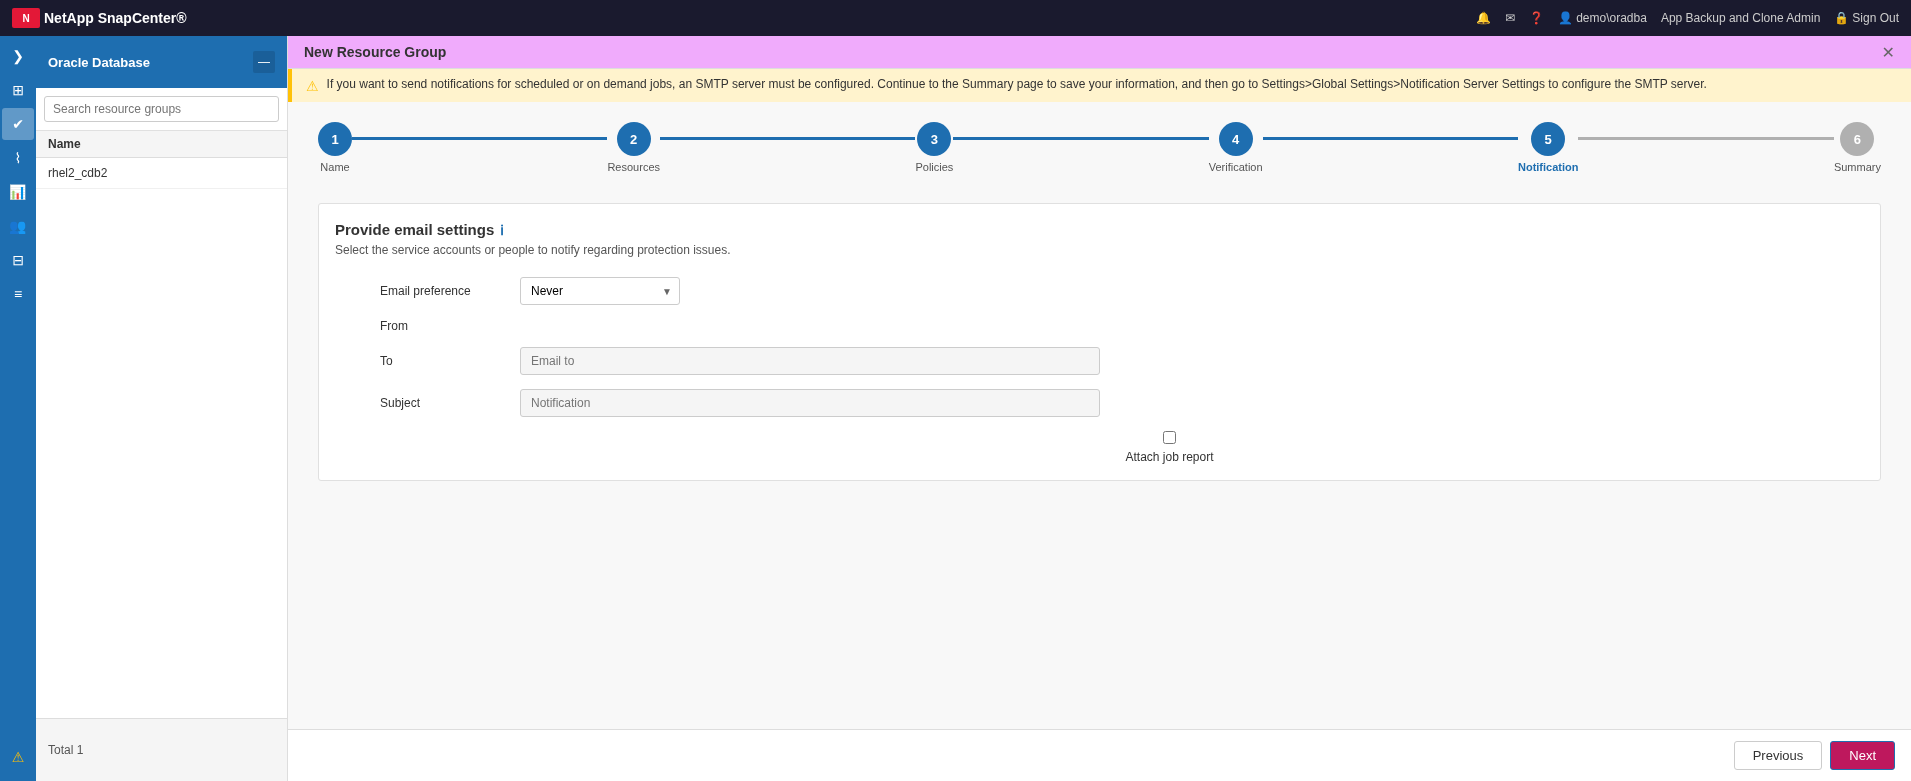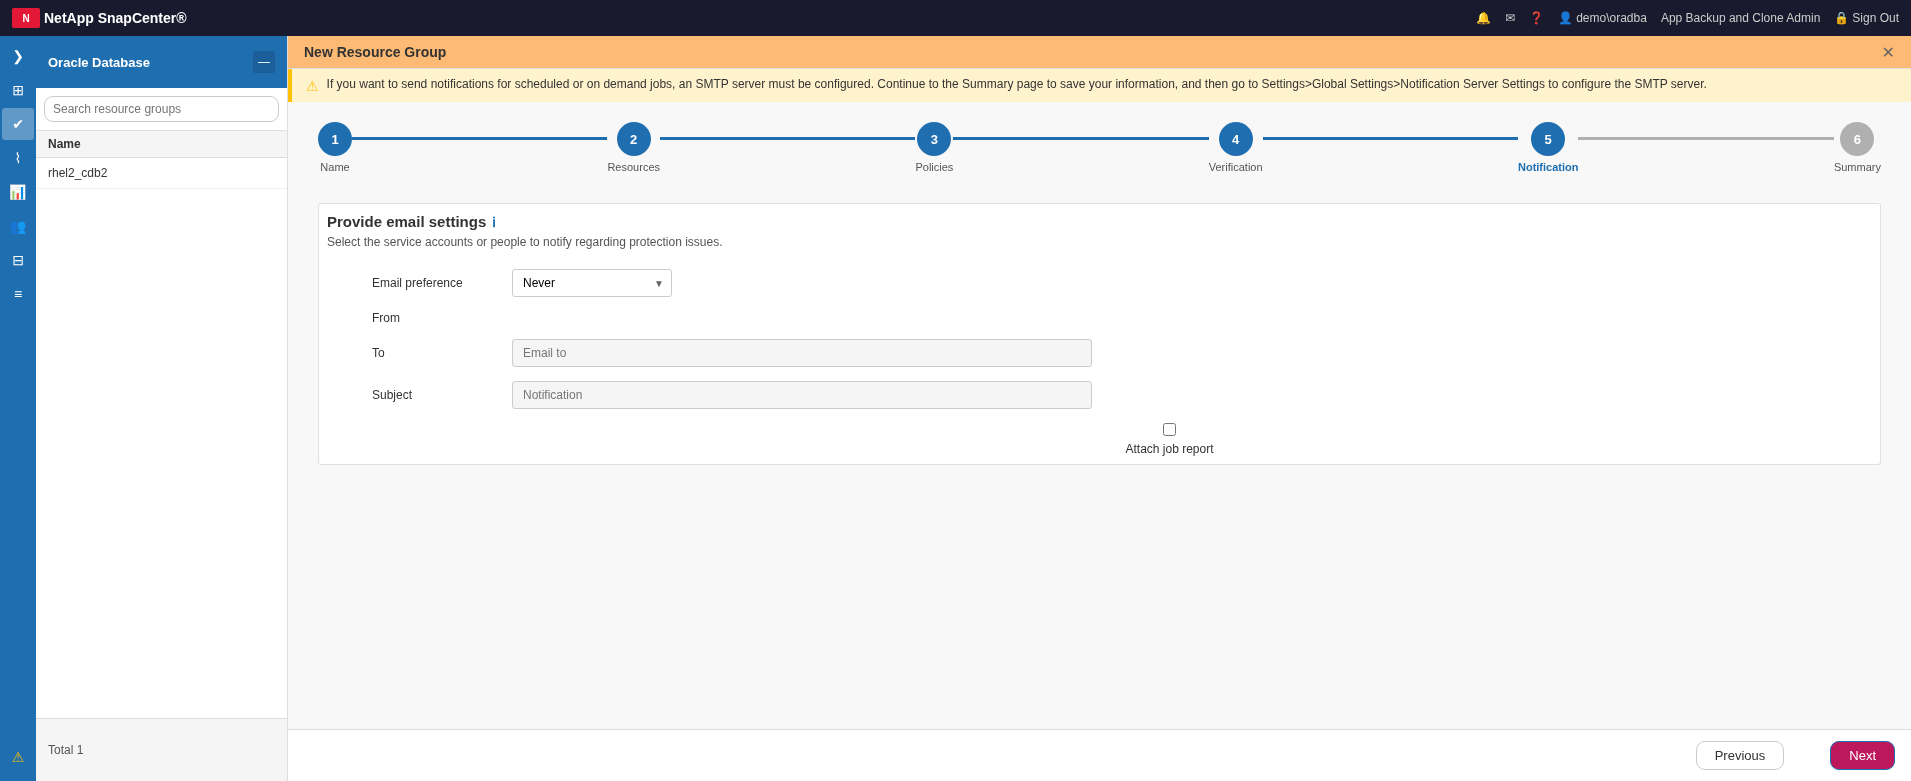--- a/index.html
+++ b/index.html
@@ -117,21 +117,21 @@
       font-size: 12px;
     }
     .search-box {
       padding: 8px;
       border-bottom: 1px solid #e0e0e0;
     }
     .search-box input {
       width: 100%;
       padding: 5px 8px;
       border: 1px solid #ccc;
-      border-radius: 9px;
+      border-radius: 3px;
       font-size: 12px;
     }
     .left-panel-list-header {
       padding: 6px 12px;
       background: #f5f5f5;
       border-bottom: 1px solid #ddd;
       font-size: 12px;
       font-weight: bold;
       color: #333;
     }
@@ -153,21 +153,21 @@
 
     
     .main-content {
       flex: 1;
       display: flex;
       flex-direction: column;
       background: #f0f0f0;
       overflow: hidden;
     }
     .content-header {
-      background: #fdba74;
+      background: #f0abfc;
       padding: 16px 16px;
       border-bottom: 1px solid #ddd;
       display: flex;
       align-items: center;
       justify-content: space-between;
       height: 28px;
     }
     .content-header-title {
       font-size: 14px;
       font-weight: bold;
@@ -246,21 +246,21 @@
       background: #1e6eb0;
       margin-bottom: 18px;
     }
     .step-connector.inactive {
       background: #b0b0b0;
     }
 
     
     .form-section {
       background: #fff;
-      padding: 8px;
+      padding: 16px;
       border: 1px solid #e0e0e0;
       border-radius: 3px;
     }
     .form-section-title {
       font-size: 15px;
       font-weight: bold;
       color: #333;
       margin-bottom: 4px;
       display: flex;
       align-items: center;
@@ -344,24 +344,23 @@
       padding: 10px 16px;
       display: flex;
       justify-content: flex-end;
       gap: 8px;
       height: 52px;
       align-items: center;
     }
     .btn {
       padding: 6px 18px;
       font-size: 13px;
-      border-radius: 9px;
+      border-radius: 3px;
       cursor: pointer;
       border: 1px solid #ccc;
-      margin-left: 38px;
     }
     .btn-secondary {
       background: #fff;
       color: #333;
     }
     .btn-primary {
       background: #be185d;
       color: #fff;
       border-color: #1e6eb0;
     }

